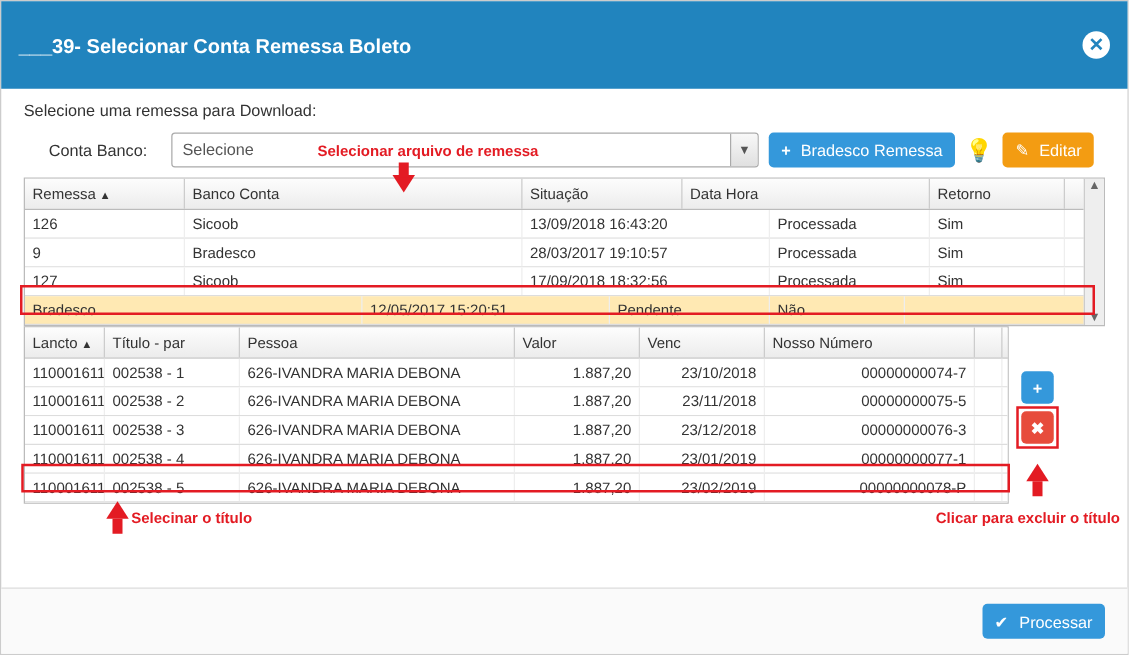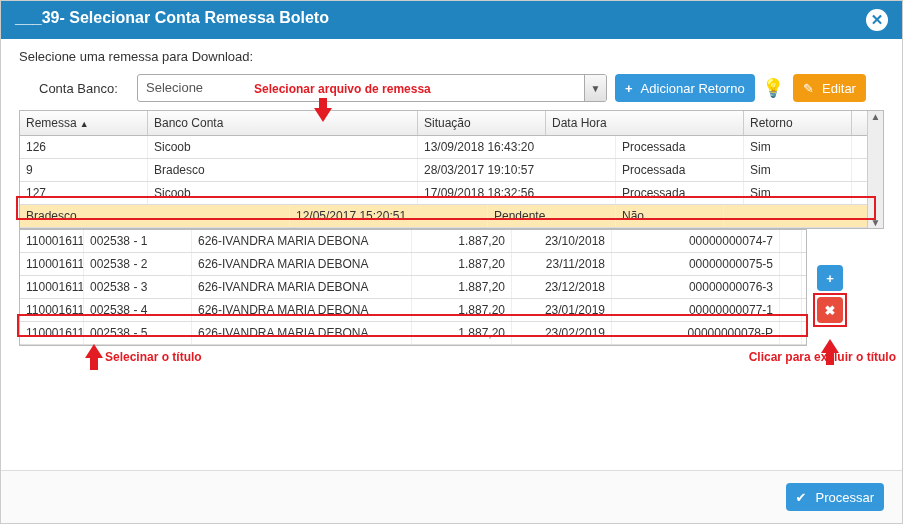--- a/index.html
+++ b/index.html
@@ -2,22 +2,22 @@
 <html><head>
 <meta charset="utf-8">
 <style>
   * { box-sizing: border-box; margin: 0; padding: 0; }
   body { font-family: Arial, sans-serif; font-size: 13px; color: #333; background: #f0f0f0; }
   .modal {
     width: 903px; height: 524px; background: #fff; position: relative;
     border: 1px solid #ccc; display: flex; flex-direction: column;
   }
   .modal-header {
-    background: #2184be; color: #fff; padding: 8px 14px;
-    display: flex; align-items: flex-start; justify-content: space-between;
+    background: #2184be; color: #fff; padding: 24px 14px;
+    display: flex; align-items: flex-end; justify-content: space-between;
     font-size: 16px; font-weight: bold;
   }
   .close-btn {
     width: 22px; height: 22px; border-radius: 50%; background: #fff;
     color: #2184be; font-weight: bold; display: flex; align-items: center;
     justify-content: center; cursor: pointer; font-size: 15px;
   }
   .modal-body { padding: 10px 18px 0 18px; flex: 1; overflow: hidden; }
   .instruction { margin-bottom: 10px; color: #333; }
   .form-row { display: flex; align-items: center; gap: 8px; margin-bottom: 8px; padding-left: 20px;}
@@ -134,21 +134,21 @@
     <div class="instruction">Selecione uma remessa para Download:</div>
 
     <div class="form-row">
       <div class="form-label">Conta Banco:</div>
       <div class="select-wrap">
         <div class="select-text">Selecione</div>
         <div class="select-arrow">▼</div>
       </div>
       <button class="btn btn-blue">
           <span class="plus-icon icon"></span>
-          <span>Adicionar Retorno</span>
+          <span>Bradesco Remessa</span>
         </button>
       <span class="bulb">💡</span>
       <button class="btn btn-orange">
           <span class="pencil-icon icon"></span>
           <span>Editar</span>
         </button>
     </div>
 
     
     <div class="grid1-wrap">
@@ -199,20 +199,29 @@
       <div class="highlight-box hl1"></div>
       <div class="annot" style="left:235px; top:-28px;">Selecionar arquivo de remessa</div>
       <div class="annot-arrow-down" style="left:295px; top:-2px;"></div>
     </div>
 
     
 
     
     <div class="grid2-row-wrap">
       <div class="grid grid2">
+        <div class="grid-header">
+          <div class="cell d1"><span>Lancto</span><span class="sort-ind">▲</span></div>
+          <div class="cell d2">Título - par</div>
+          <div class="cell d3">Pessoa</div>
+          <div class="cell d4" style="text-align:left">Valor</div>
+          <div class="cell d5" style="text-align:left">Venc</div>
+          <div class="cell d6" style="text-align:left">Nosso Número</div>
+          <div class="cell d7"></div>
+        </div>
         <div class="grid2-body-wrap">
           <div id="grid2-body">
               <div class="grid-row">
                 <div class="cell d1">110001611</div>
                 <div class="cell d2">002538 - 1</div>
                 <div class="cell d3">626-IVANDRA MARIA DEBONA</div>
                 <div class="cell d4">1.887,20</div>
                 <div class="cell d5">23/10/2018</div>
                 <div class="cell d6">00000000074-7</div>
                 <div class="cell d7"></div>

